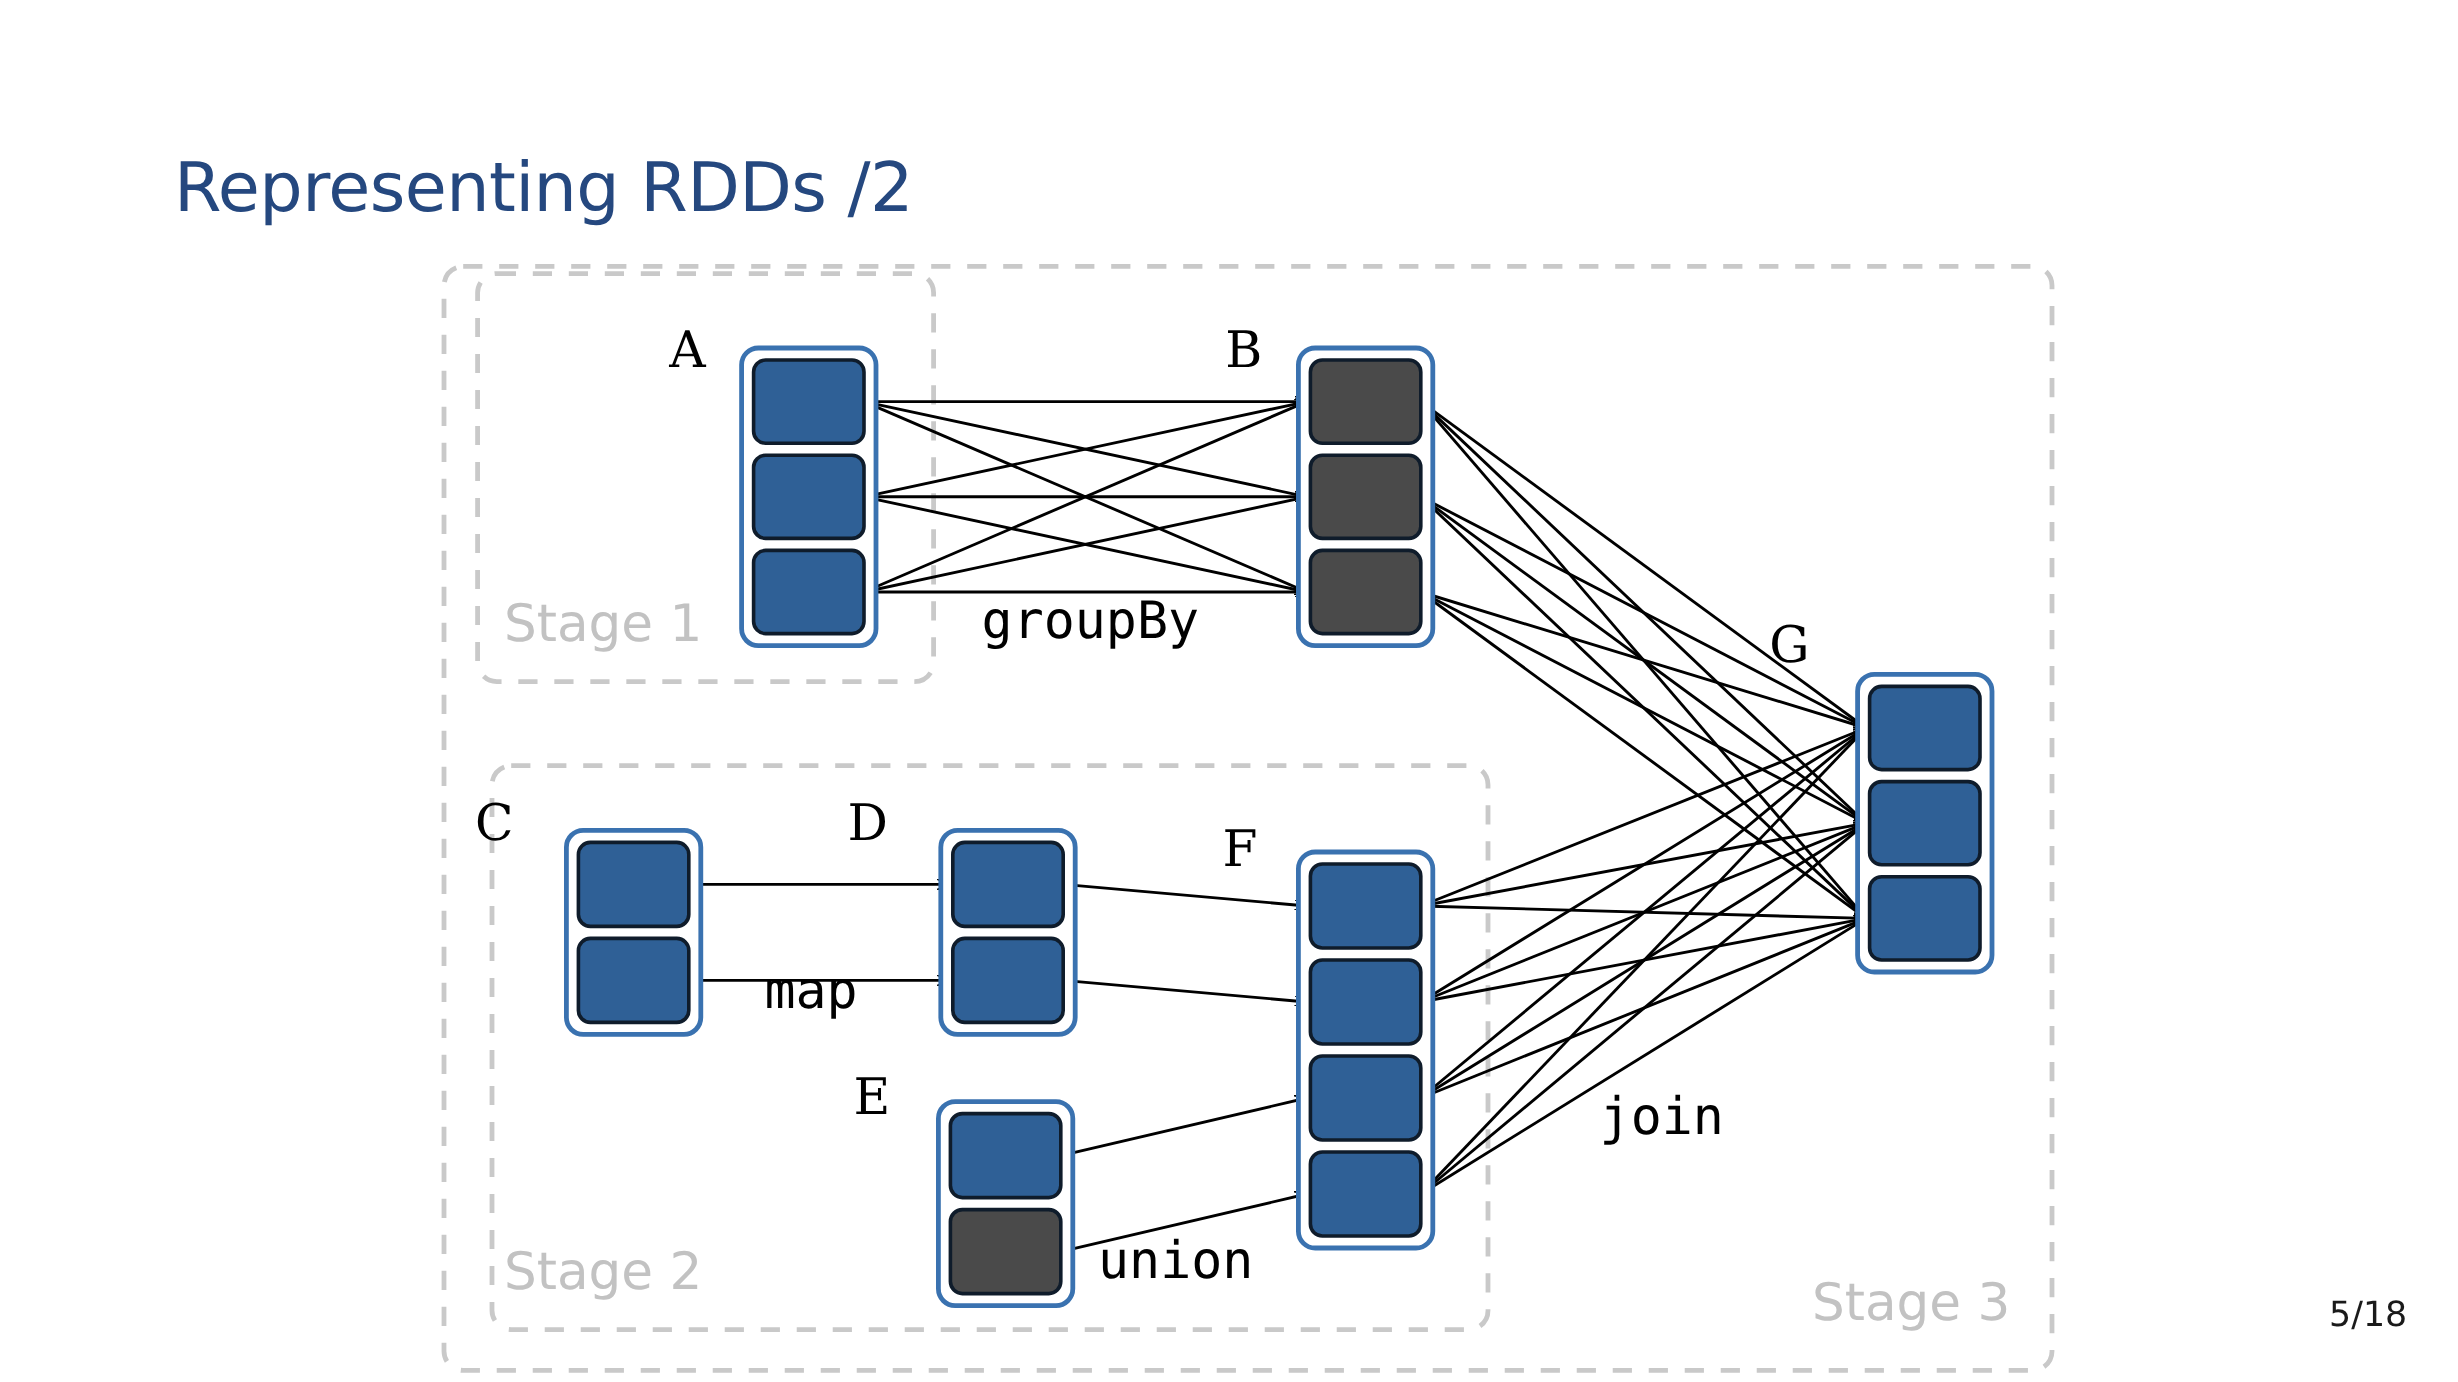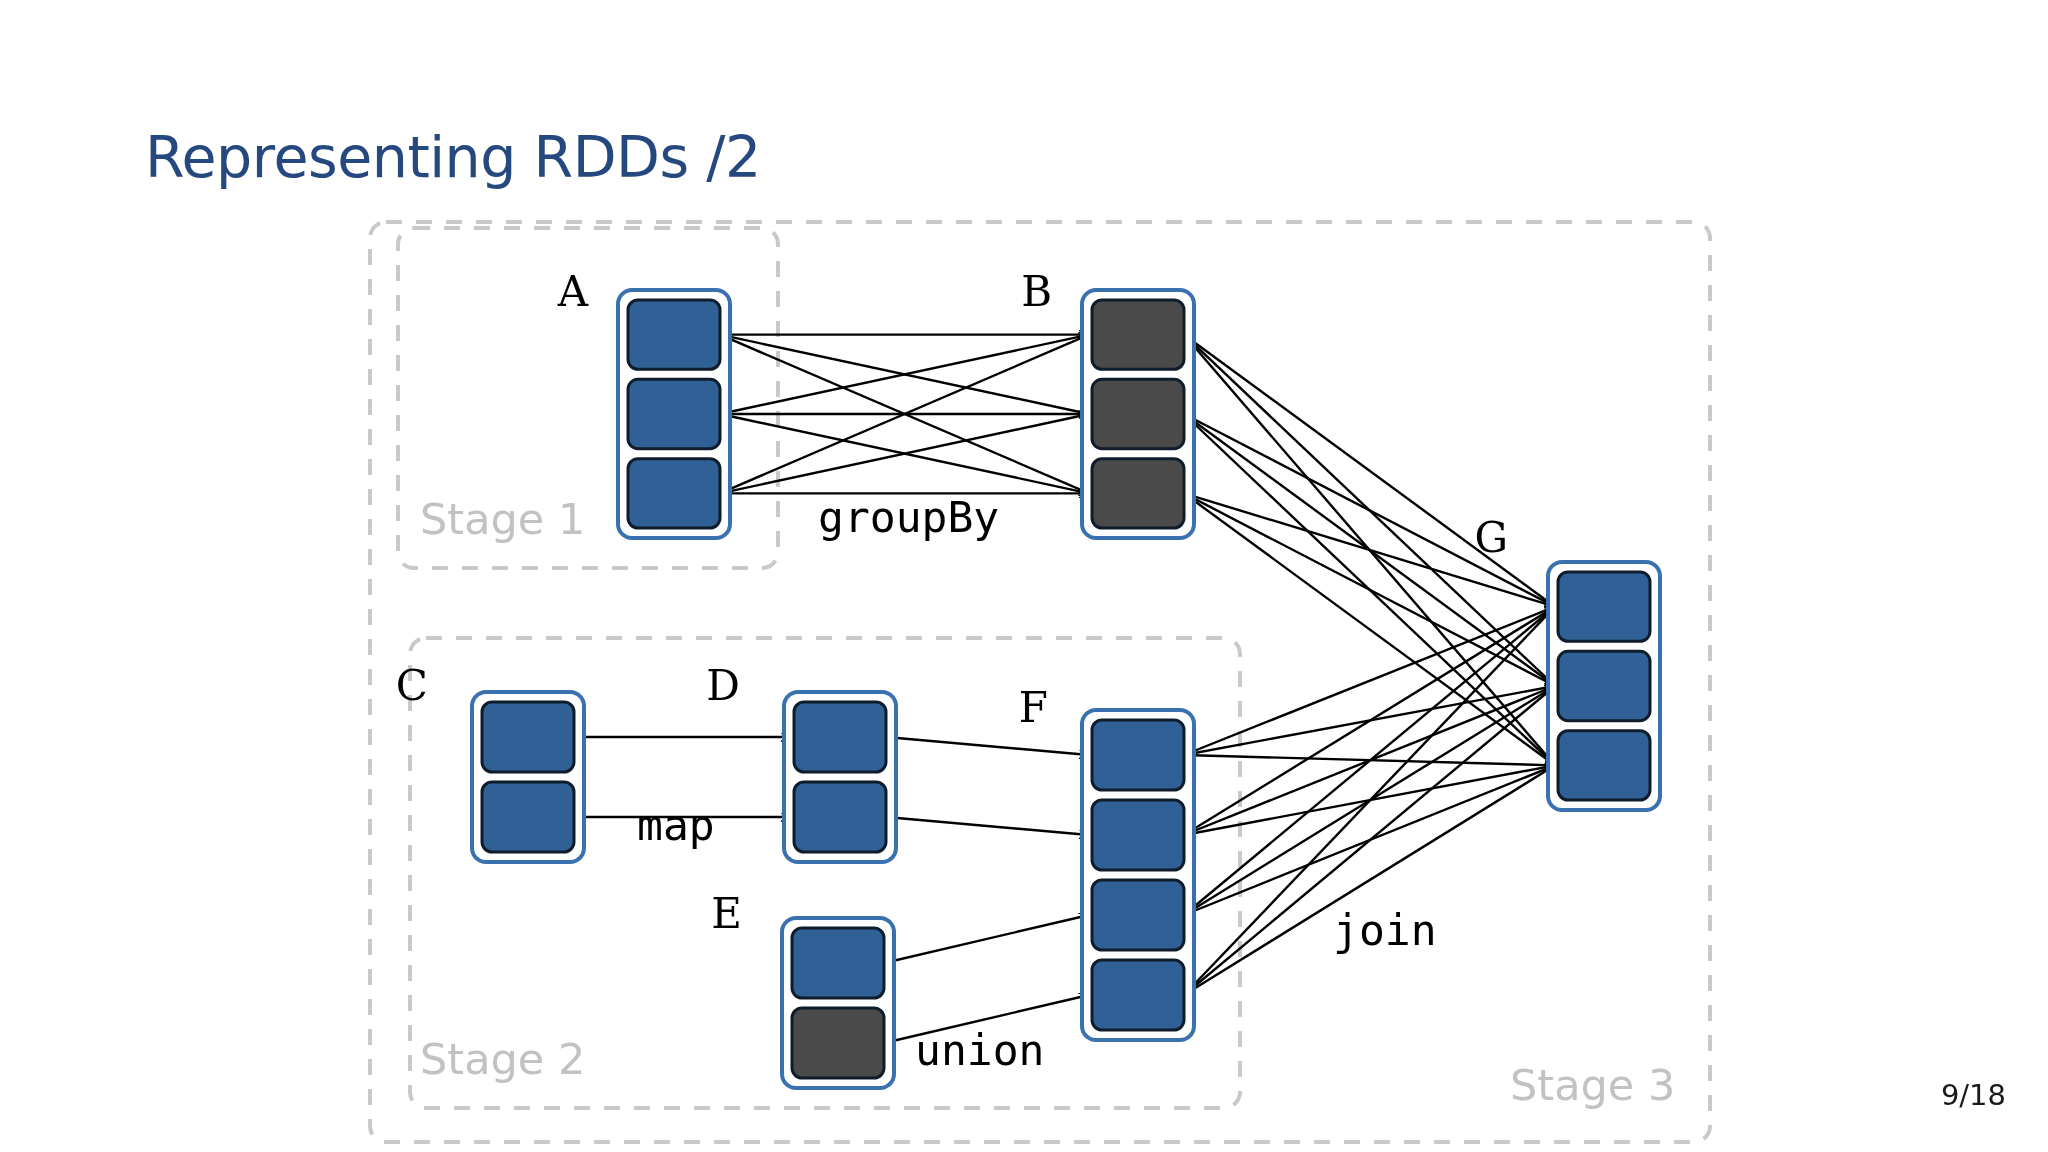--- a/index.html
+++ b/index.html
@@ -174,15 +174,15 @@
         <text x="915" y="1065" class="op-label">union</text>
         <text x="1333" y="945" class="op-label">join</text>
       </g>
     <g id="stage-label-layer">
         <text x="420" y="534" class="stage-label">Stage 1</text>
         <text x="420" y="1074" class="stage-label">Stage 2</text>
         <text x="1510" y="1100" class="stage-label">Stage 3</text>
       </g>
   </svg>
 
-  <div id="page-number">9/18</div>
+  <div id="page-number">5/18</div>
 
 </div>
 
 </body></html>

